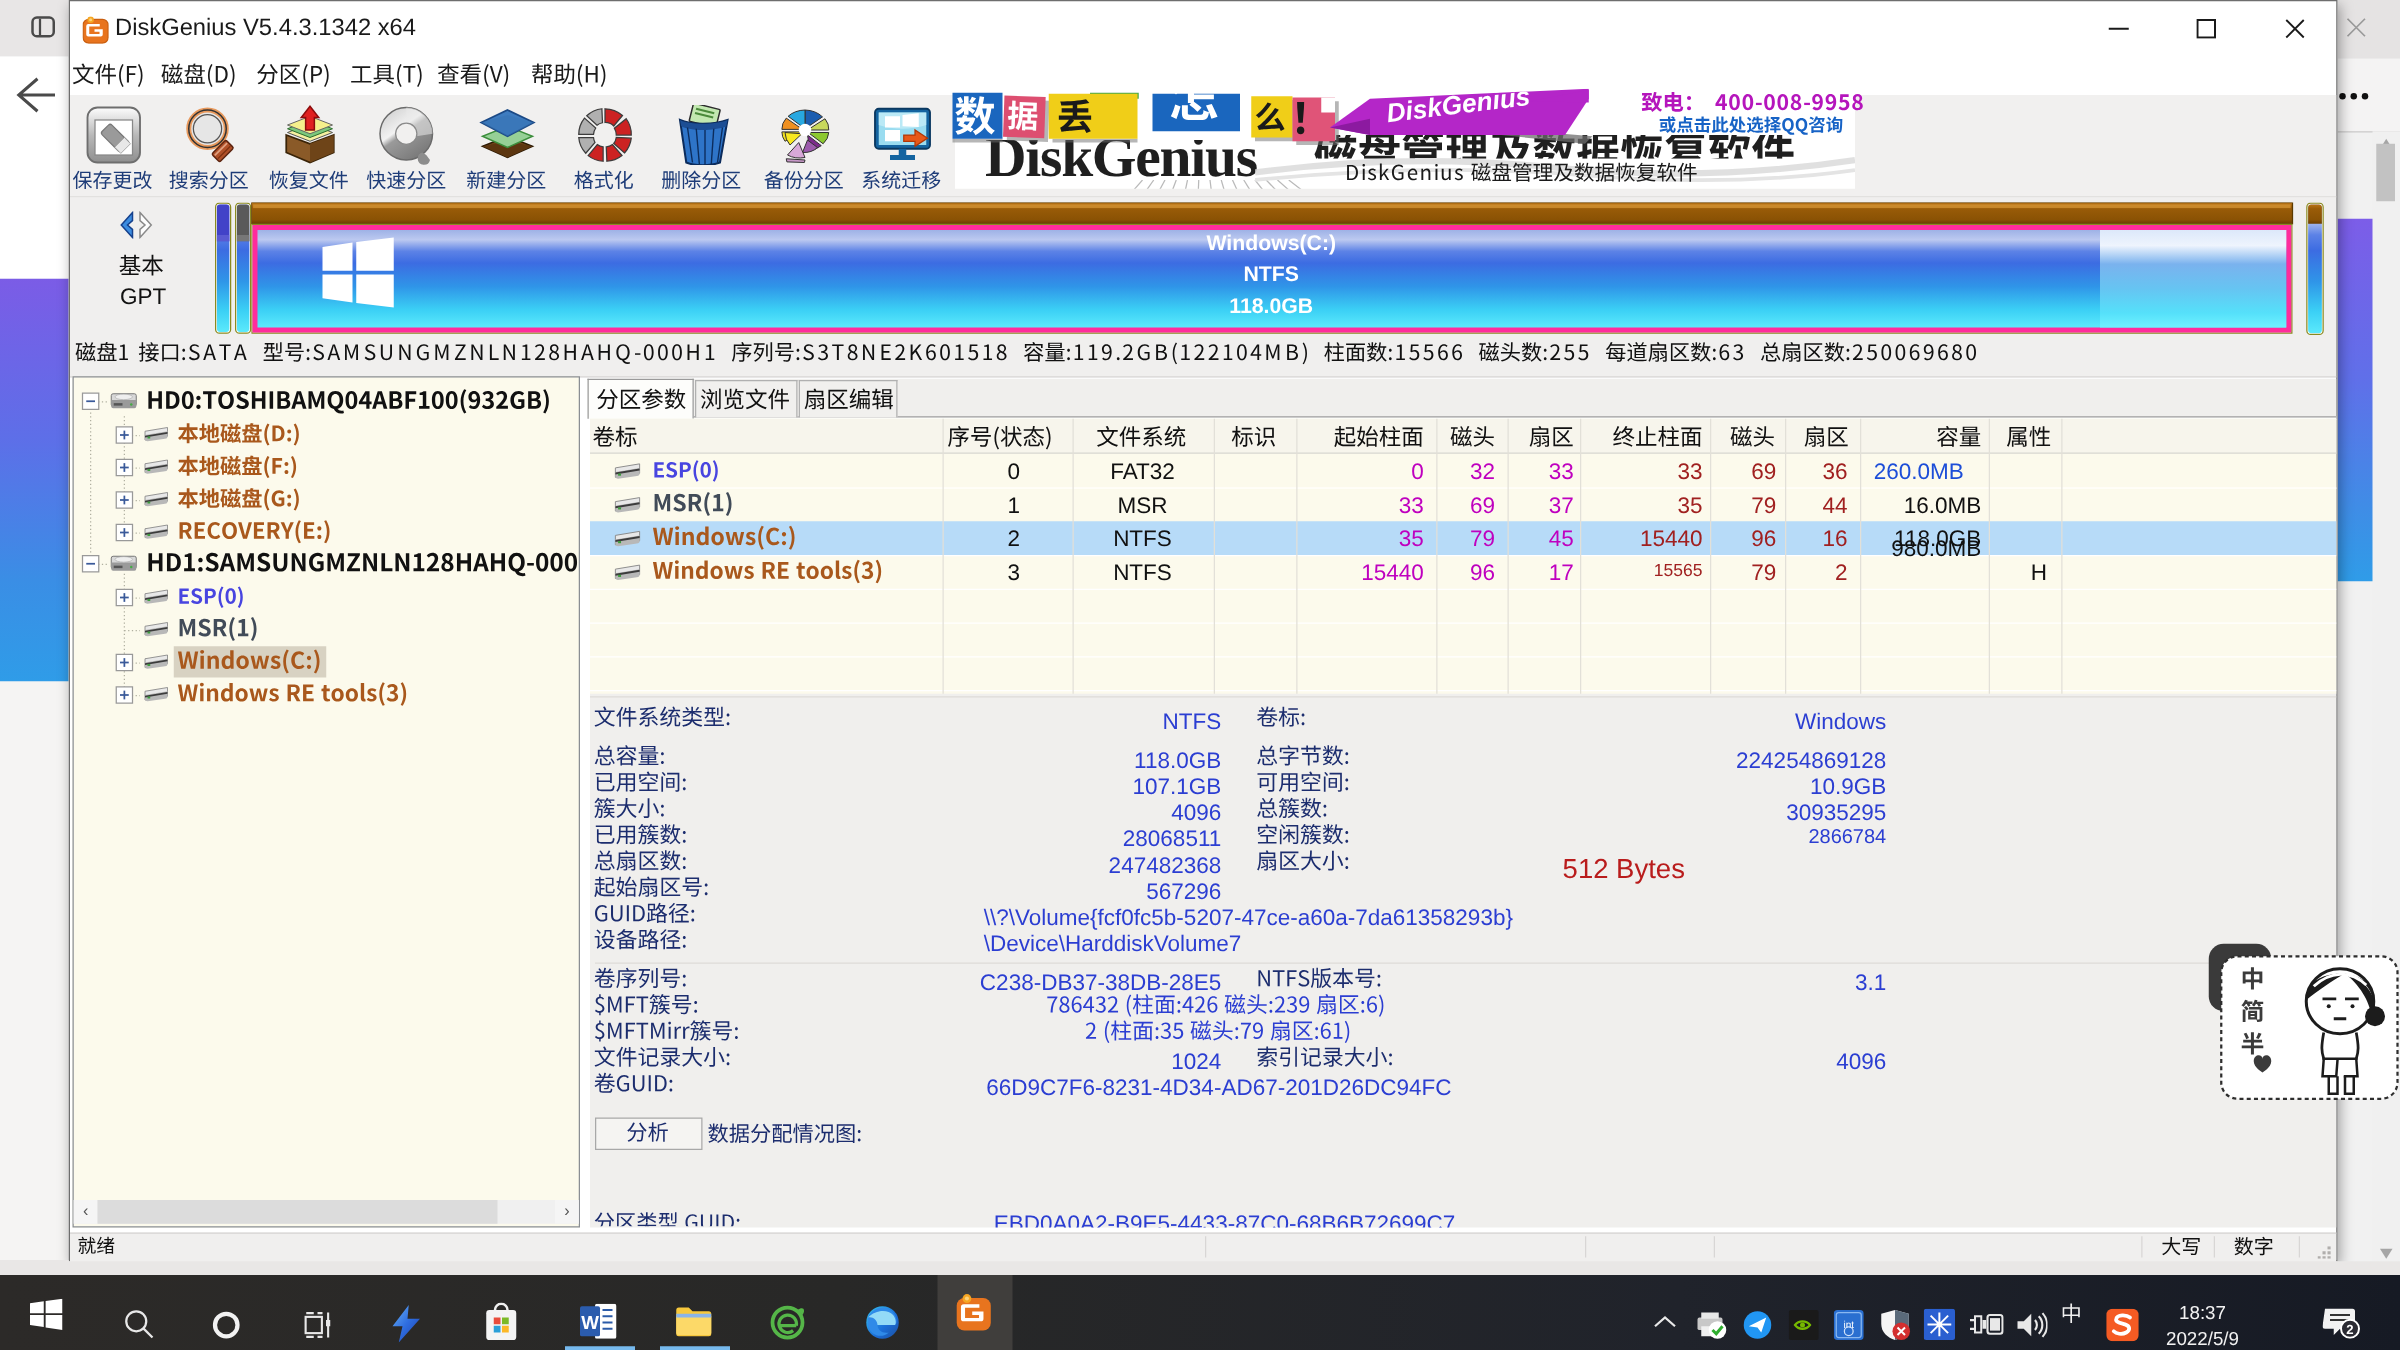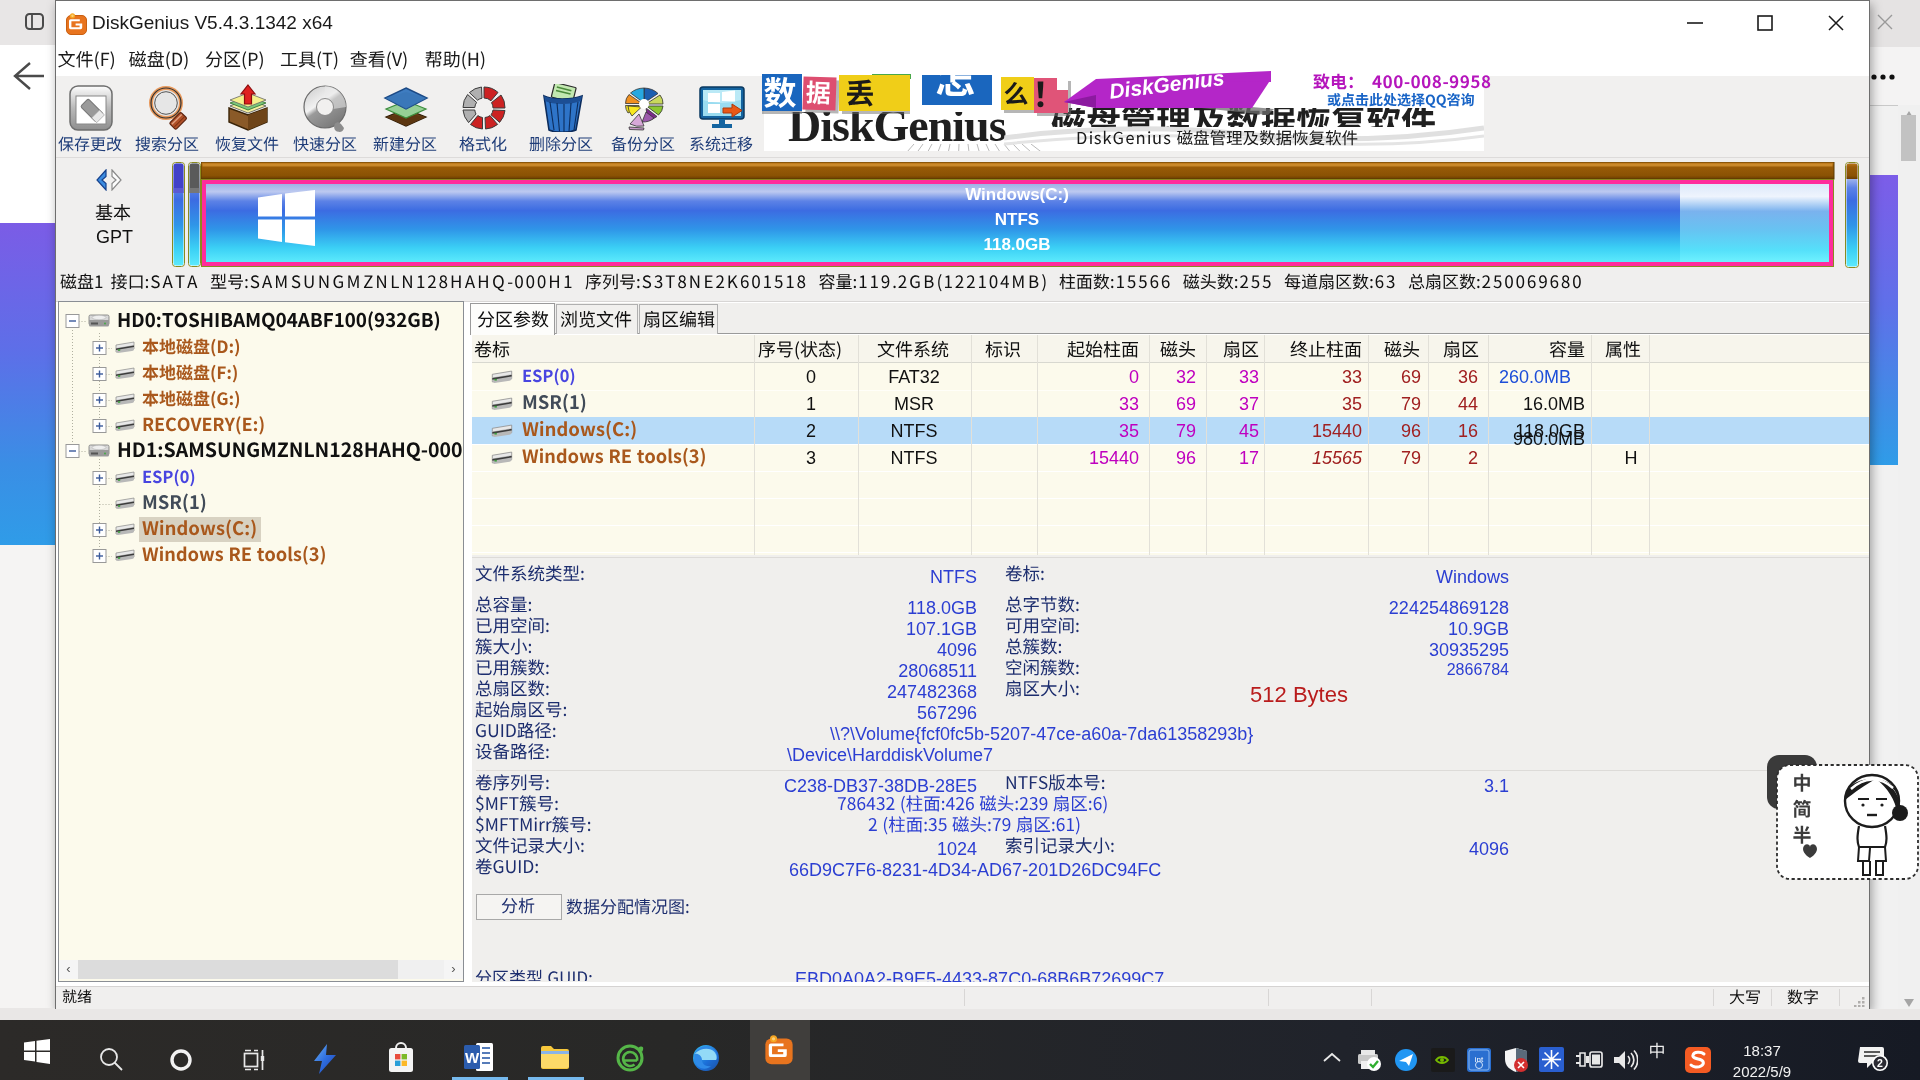--- a/index.html
+++ b/index.html
@@ -542,39 +542,39 @@
     <div class="lat" style="left:1153px;top:420px;font-size:18px;color:#bf00bf;text-align:right;width:50px;">45</div>
     <div class="lat" style="left:1206px;top:420px;font-size:18px;color:#a02020;text-align:right;width:100px;">15440</div>
     <div class="lat" style="left:1315px;top:420px;font-size:18px;color:#a02020;text-align:right;width:50px;">96</div>
     <div class="lat" style="left:1372px;top:420px;font-size:18px;color:#a02020;text-align:right;width:50px;">16</div>
     <div class="lat" style="left:1429px;top:420px;font-size:18px;color:#111;text-align:right;width:100px;">118.0GB</div>
     <div class="lat" style="left:745px;top:447px;font-size:18px;color:#111;text-align:center;width:20px;">3</div>
     <div class="lat" style="left:803px;top:447px;font-size:18px;color:#111;text-align:center;width:110px;">NTFS</div>
     <div class="lat" style="left:983px;top:447px;font-size:18px;color:#bf00bf;text-align:right;width:100px;">15440</div>
     <div class="lat" style="left:1090px;top:447px;font-size:18px;color:#bf00bf;text-align:right;width:50px;">96</div>
     <div class="lat" style="left:1153px;top:447px;font-size:18px;color:#bf00bf;text-align:right;width:50px;">17</div>
-    <div class="lat" style="left:1206px;top:447px;font-size:18px;color:#a02020;text-align:right;width:100px;font-style:italic;">15565</div>
+    <div class="lat" style="left:1206px;top:447px;font-size:14px;color:#a02020;text-align:right;width:100px;">15565</div>
     <div class="lat" style="left:1315px;top:447px;font-size:18px;color:#a02020;text-align:right;width:50px;">79</div>
     <div class="lat" style="left:1372px;top:447px;font-size:18px;color:#a02020;text-align:right;width:50px;">2</div>
     <div class="lat" style="left:1429px;top:428px;font-size:18px;color:#111;text-align:right;width:100px;">980.0MB</div>
     <div class="lat" style="left:1555px;top:447px;font-size:18px;color:#111;text-align:center;width:40px;">H</div>
     <div class="lat" style="left:501px;top:566px;font-size:18px;color:#2b3ed2;text-align:right;width:420px;">NTFS</div>
     <div class="lat" style="left:1033px;top:566px;font-size:18px;color:#2b3ed2;text-align:right;width:420px;">Windows</div>
     <div class="lat" style="left:501px;top:597px;font-size:18px;color:#2b3ed2;text-align:right;width:420px;">118.0GB</div>
     <div class="lat" style="left:1033px;top:597px;font-size:18px;color:#2b3ed2;text-align:right;width:420px;">224254869128</div>
     <div class="lat" style="left:501px;top:618px;font-size:18px;color:#2b3ed2;text-align:right;width:420px;">107.1GB</div>
     <div class="lat" style="left:1033px;top:618px;font-size:18px;color:#2b3ed2;text-align:right;width:420px;">10.9GB</div>
     <div class="lat" style="left:501px;top:639px;font-size:18px;color:#2b3ed2;text-align:right;width:420px;">4096</div>
     <div class="lat" style="left:1033px;top:639px;font-size:18px;color:#2b3ed2;text-align:right;width:420px;">30935295</div>
     <div class="lat" style="left:501px;top:660px;font-size:18px;color:#2b3ed2;text-align:right;width:420px;">28068511</div>
     <div class="lat" style="left:1033px;top:660px;font-size:16px;color:#2b3ed2;text-align:right;width:420px;">2866784</div>
     <div class="lat" style="left:501px;top:681px;font-size:18px;color:#2b3ed2;text-align:right;width:420px;">247482368</div>
     <div class="lat" style="left:1033px;top:681px;font-size:22px;color:#b91c1c;text-align:center;width:420px;">512 Bytes</div>
     <div class="lat" style="left:501px;top:702px;font-size:18px;color:#2b3ed2;text-align:right;width:420px;">567296</div>
-    <div class="lat" style="left:774px;top:723px;font-size:18px;color:#2b3ed2;">\\?\Volume{fcf0fc5b-5207-47ce-a60a-7da61358293b}</div>
+    <div class="lat" style="left:731px;top:723px;font-size:18px;color:#2b3ed2;">\\?\Volume{fcf0fc5b-5207-47ce-a60a-7da61358293b}</div>
     <div class="lat" style="left:731px;top:744px;font-size:18px;color:#2b3ed2;">\Device\HarddiskVolume7</div>
     <div class="lat" style="left:501px;top:775px;font-size:18px;color:#2b3ed2;text-align:right;width:420px;">C238-DB37-38DB-28E5</div>
     <div class="lat" style="left:1033px;top:775px;font-size:18px;color:#2b3ed2;text-align:right;width:420px;">3.1</div>
     <div class="lat" style="left:501px;top:838px;font-size:18px;color:#2b3ed2;text-align:right;width:420px;">1024</div>
     <div class="lat" style="left:1033px;top:838px;font-size:18px;color:#2b3ed2;text-align:right;width:420px;">4096</div>
     <div class="lat" style="left:733px;top:859px;font-size:18px;color:#2b3ed2;">66D9C7F6-8231-4D34-AD67-201D26DC94FC</div>
     <div class="abs" style="left:420px;top:769px;width:1390px;height:1px;background:#dddbd8;"></div>
     <div class="abs" style="left:416px;top:556px;width:1397px;height:1px;background:#dddbd8;"></div>
     <div class="abs" style="left:420px;top:893px;width:86px;height:26px;background:#f5f4f2;border:1px solid #a8a8a8;box-sizing:border-box;"></div>
     <div class="abs" style="left:416px;top:960px;width:1397px;height:21px;overflow:hidden;">

